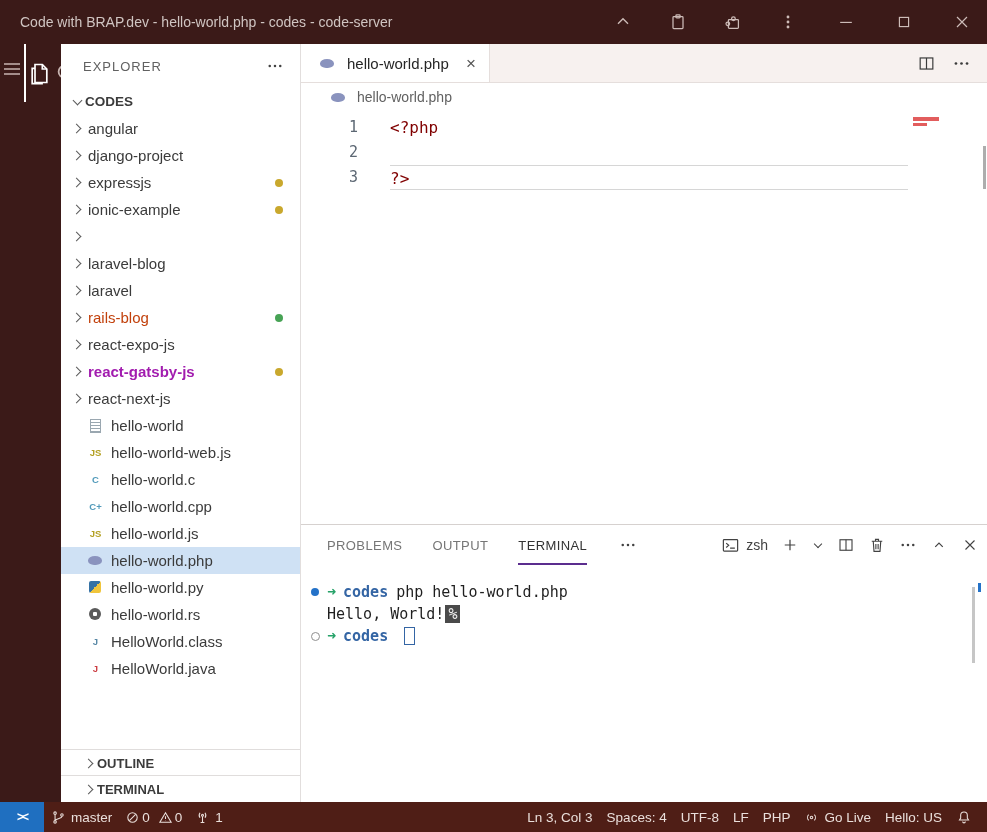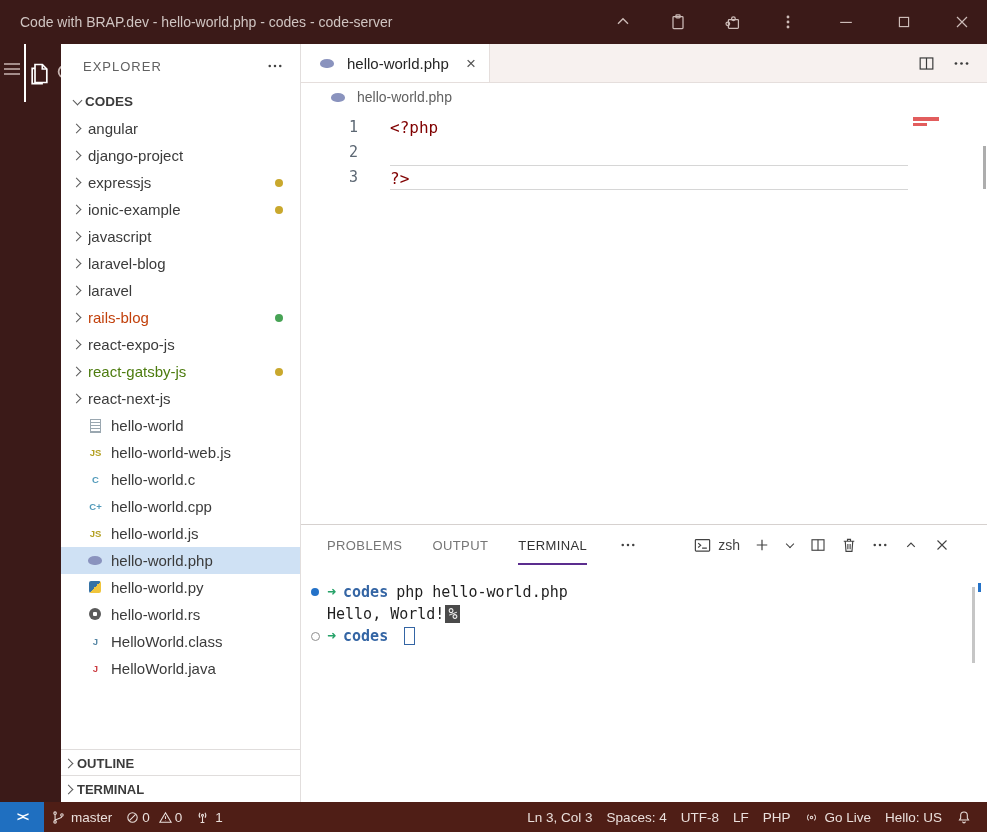--- a/index.html
+++ b/index.html
@@ -32,35 +32,35 @@
   .side-head-actions{margin-left:auto;color:#424242;cursor:pointer;display:flex;}
   .section-head{height:27px;display:flex;align-items:center;padding-left:8px;font-size:13.5px;font-weight:700;color:#3b3b3b;cursor:pointer;}
   .chev{width:16px;height:16px;display:flex;align-items:center;justify-content:center;flex:0 0 auto;}
   .chev::before{content:"";width:6px;height:6px;border-right:1.4px solid #5a5a5a;border-bottom:1.4px solid #5a5a5a;transform:rotate(-45deg);margin-left:-2px;}
   .chev.down::before{transform:rotate(45deg);margin-left:0;margin-top:-2px;}
   .trow{display:flex;align-items:center;height:27px;padding-left:8px;font-size:15px;color:#3b3b3b;cursor:pointer;white-space:nowrap;}
   .trow.file{padding-left:26px;}
   .trow.selected{background:#cfe1f4;}
   .tlabel{margin-left:3px;flex:1 1 auto;overflow:hidden;text-overflow:ellipsis;}
   .tint-green{color:#c2410c;}
-  .tint-yellow{color:#4d7c0f;}
+  .tint-yellow{color:#a21caf;font-weight:bold;}
   .dot{display:none;width:8px;height:8px;border-radius:50%;margin-right:17px;flex:0 0 auto;}
   .dot.dot-yellow{display:block;background:#c9a82d;}
   .dot.dot-green{display:block;background:#47a355;}
   .ficon{position:relative;width:17px;height:17px;margin-right:4px;display:flex;align-items:center;justify-content:center;font-size:9.5px;font-weight:700;flex:0 0 auto;}
   .icon-js{color:#b3a022;}
   .icon-c{color:#519aba;}
   .icon-cpp{color:#519aba;}
   .icon-class{color:#5787a5;}
   .icon-java{color:#cc3e44;}
   .icon-file::before{content:"";position:absolute;left:3px;top:2px;width:9px;height:12px;border:1px solid #9aa7b0;background:repeating-linear-gradient(to bottom,transparent 0 2px,#9aa7b0 2px 3px);}
   .icon-php::before{content:"";position:absolute;left:1px;top:4px;width:14px;height:9px;background:#8a93be;border-radius:55% 55% 48% 48%;}
   .icon-py::before{content:"";position:absolute;left:2px;top:2px;width:12px;height:12px;border-radius:2px;background:linear-gradient(135deg,#3572a5 50%,#f0c53c 50%);}
   .icon-rs::before{content:"";position:absolute;left:2px;top:2px;width:12px;height:12px;border-radius:50%;background:radial-gradient(circle at center,#ffffff 0 2px,#5a5a5a 2.5px);}
-  .side-section{position:absolute;left:0;right:0;height:26px;border-top:1px solid #e0dddc;display:flex;align-items:center;padding-left:0;font-size:13px;font-weight:700;color:#3b3b3b;background:#fff;cursor:pointer;}
+  .side-section{position:absolute;left:0;right:0;height:26px;border-top:1px solid #e0dddc;display:flex;align-items:center;padding-left:20px;font-size:13px;font-weight:700;color:#3b3b3b;background:#fff;cursor:pointer;}
   .side-section.outline{bottom:26px;}
   .side-section.timeline{bottom:0;}
 
   
   .editorgroup{flex:1 1 auto;display:flex;flex-direction:column;min-width:0;background:#fff;}
   .tabbar{height:38px;background:#f7f1ef;border-bottom:1px solid #e5dedc;display:flex;flex:0 0 auto;}
   .tab{width:189px;height:38px;margin-bottom:-1px;background:#ffffff;border-right:1px solid #e5dedc;display:flex;align-items:center;padding:0 10px 0 18px;cursor:pointer;box-sizing:border-box;}
   .tab-label{font-size:15px;color:#262626;margin:0 10px 0 7px;flex:1;}
   .tab-close{color:#555;font-size:17px;line-height:1;cursor:pointer;padding:1px 3px;}
   .tab-actions{margin-left:auto;display:flex;align-items:center;gap:16px;padding-right:16px;color:#3b3b3b;}
@@ -82,21 +82,21 @@
   .mm-mark{background:#e25d5d;height:4px;width:26px;margin:2px 0 0 2px;}
   .mm-mark.small{width:14px;height:3px;}
   .overview-cursor{position:absolute;right:1px;top:35px;width:3px;height:43px;background:#6a6a6a;opacity:.55;}
 
   
   .panel{height:277px;border-top:1px solid #d6d1cf;flex:0 0 auto;position:relative;background:#fff;}
   .panel-head{height:40px;display:flex;align-items:center;padding-left:26px;}
   .ptab{height:100%;display:flex;align-items:center;font-size:13px;letter-spacing:.4px;color:#767676;margin-right:30px;cursor:pointer;box-sizing:border-box;border-bottom:2px solid transparent;padding-top:2px;}
   .ptab.active{color:#333;border-bottom-color:#5b2d8e;}
   .phead-more{color:#424242;cursor:pointer;display:flex;margin-left:2px;}
-  .panel-actions{margin-left:auto;display:flex;align-items:center;gap:13px;padding-right:36px;color:#424242;justify-content:flex-end;}
+  .panel-actions{margin-left:auto;display:flex;align-items:center;gap:13px;padding-right:8px;color:#424242;justify-content:flex-end;}
   .pa-ico{cursor:pointer;display:flex;align-items:center;}
   .zsh-group{display:flex;align-items:center;gap:6px;cursor:pointer;}
   .zsh-label{font-size:14px;color:#424242;}
   .chev-sm{width:12px;height:12px;display:flex;align-items:center;justify-content:center;}
   .chev-sm::before{content:"";width:5px;height:5px;border-right:1.3px solid #424242;border-bottom:1.3px solid #424242;transform:rotate(45deg);margin-top:-3px;}
 
   .termbody{padding:16px 0 0 10px;font-family:"DejaVu Sans Mono","DejaVu Sans",monospace;font-size:15px;color:#1f1f1f;}
   .tline{display:flex;align-items:center;height:22px;white-space:pre;}
   .tg{width:16px;display:flex;align-items:center;flex:0 0 auto;}
   .gdot{width:8px;height:8px;border-radius:50%;}
@@ -264,21 +264,20 @@
   </div>
 
   <div class="trow folder">
     <span class="chev"></span>
     <span class="tlabel">ionic-example</span>
     <span class="dot dot-yellow"></span>
   </div>
 
   <div class="trow folder">
     <span class="chev"></span>
-    <span class="tlabel">javascript</span>
 
   </div>
 
   <div class="trow folder">
     <span class="chev"></span>
     <span class="tlabel">laravel-blog</span>
 
   </div>
 
   <div class="trow folder">

